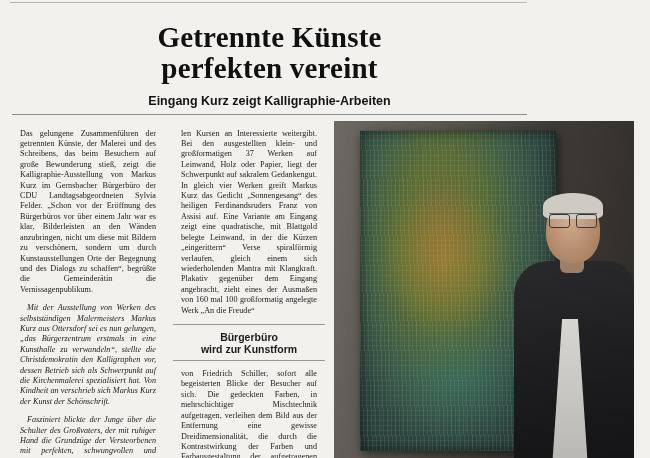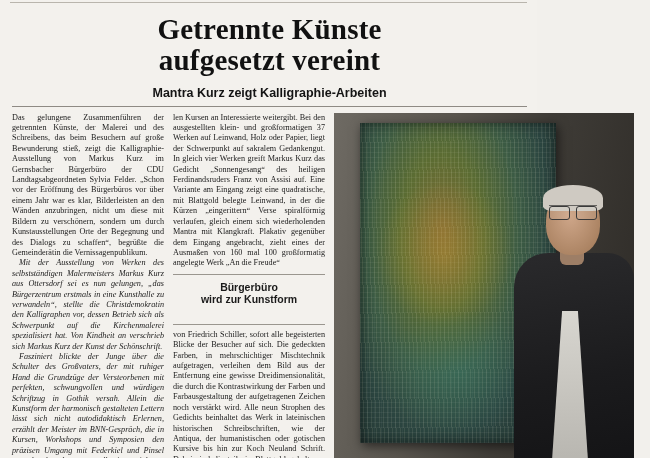--- a/index.html
+++ b/index.html
@@ -13,21 +13,21 @@
     font-family: "Liberation Serif", serif;
     color: #1a1a1a;
     overflow: hidden;
   }
   .page {
     position: relative;
     width: 537px;
     height: 458px;
     background: #f3f1ed;
     box-sizing: border-box;
-    padding: 8px 10px 4px 12px;
+    padding: 16px 10px 4px 12px;
   }
   .top-rule {
     position: absolute;
     left: 10px;
     right: 10px;
     top: 2px;
     height: 1px;
     background: #b9b5ad;
   }
   
@@ -67,34 +67,34 @@
     align-items: flex-start;
   }
   .col {
     width: 152px;
     flex: 0 0 152px;
   }
   .col p, .col .txt {
     font-size: 8.2px;
     line-height: 1.27;
     text-align: justify;
-    margin: 0;
+    margin: 8px;
     hyphens: auto;
     color: #1b1b1b;
   }
   .col p + p {
     text-indent: 7px;
   }
   .mid-head {
     text-align: center;
     font-family: "Liberation Sans", sans-serif;
     font-weight: bold;
     font-size: 10.5px;
     line-height: 1.15;
-    margin: 6px 0 19px 0;
+    margin: 6px 0 5px 0;
   }
   .hr-thin {
     border: 0;
     border-top: 1px solid #9a968f;
     margin: 5px 0 5px 0;
   }
   
   .photo-col {
     width: 300px;
     flex: 0 0 300px;
@@ -223,23 +223,23 @@
 </style>
 </head>
 <body>
 
 <div class="page">
   <div class="top-rule"></div>
 
   <div class="headline-block">
     <h1 class="headline">
       <span>Getrennte Künste</span>
-      <span class="line2">aufgesetzt vereint</span>
+      <span class="line2">perfekten vereint</span>
     </h1>
-    <div class="subhead">Mantra Kurz zeigt Kalligraphie-Arbeiten</div>
+    <div class="subhead">Eingang Kurz zeigt Kalligraphie-Arbeiten</div>
   </div>
   <hr class="rule-under-sub">
 
   <div class="body-grid">
 
     <div class="col left-stack">
       <p>Das gelungene Zusammenführen der getrennten Künste, der Malerei und des Schreibens, das beim Besuchern auf große Bewunderung stieß, zeigt die Kalligraphie-Ausstellung von Markus Kurz im Gernsbacher Bürgerbüro der CDU Landtagsabgeordneten Sylvia Felder. „Schon vor der Eröffnung des Bürgerbüros vor über einem Jahr war es klar, Bilderleisten an den Wänden anzubringen, nicht um diese mit Bildern zu verschönern, sondern um durch Kunstausstellungen Orte der Begegnung und des Dialogs zu schaffen“, begrüßte die Gemeinderätin die Vernissagenpublikum.</p>
       <p>Mit der Ausstellung von Werken des selbstständigen Malermeisters Markus Kurz aus Ottersdorf sei es nun gelungen, „das Bürgerzentrum erstmals in eine Kunsthalle zu verwandeln“, stellte die Christdemokratin den Kalligraphen vor, dessen Betrieb sich als Schwerpunkt auf die Kirchenmalerei spezialisiert hat. Von Kindheit an verschrieb sich Markus Kurz der Kunst der Schönschrift.</p>
       <p>Fasziniert blickte der Junge über die Schulter des Großvaters, der mit ruhiger Hand die Grundzüge der Versteorbenen mit perfekten, schwungvollen und würdigen Schriftzug in Gothik versah. Allein die Kunstform der harmonisch gestalteten Lettern lässt sich nicht autodidaktisch Erlernen, erzählt der Meister im BNN-Gespräch, die in Kursen, Workshops und Symposien den präzisen Umgang mit Federkiel und Pinsel erworben hat, der er nun selbst in speziel-</p>
     </div>

